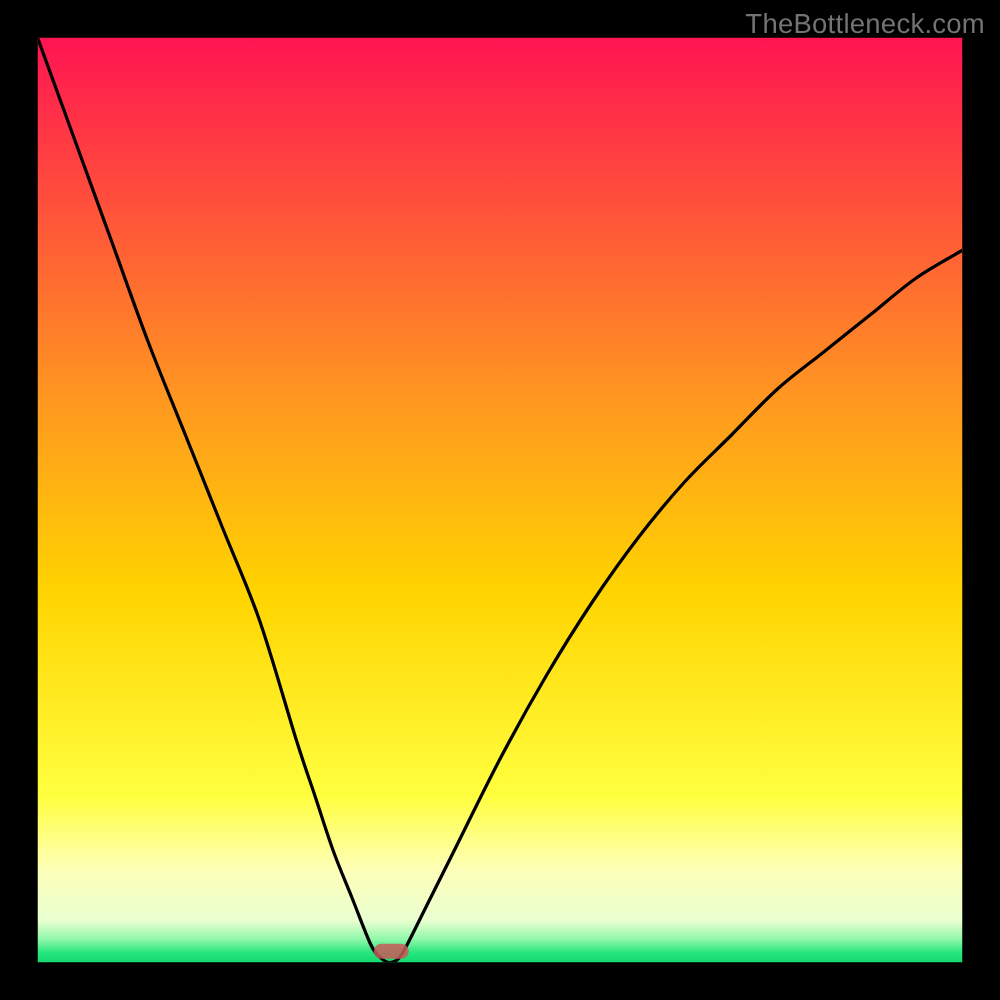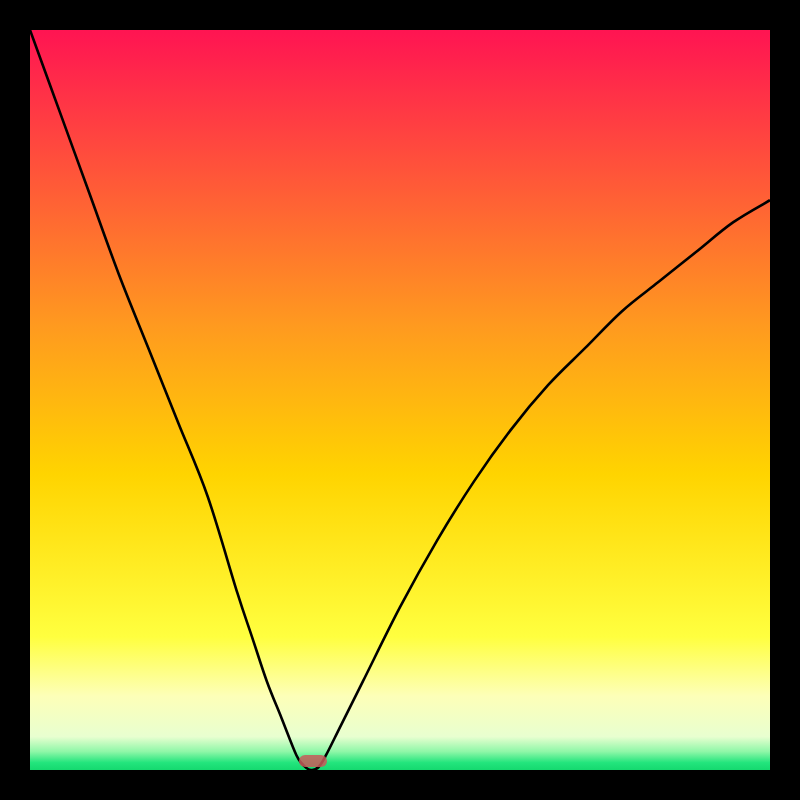--- a/index.html
+++ b/index.html
@@ -67,13 +67,14 @@
         <div class="gradient" style="top: 0px; height: 740px; background: linear-gradient(rgb(255, 20, 82) 0%, rgb(255, 154, 31) 40%, rgb(255, 212, 0) 60%, rgb(255, 255, 63) 82%, rgb(253, 255, 184) 90%, rgb(232, 255, 208) 95.5%, rgb(143, 247, 168) 97.5%, rgb(35, 229, 125) 99%, rgb(21, 217, 111) 100%);"></div>
       </div>
 
     <svg id="curve-svg" class="curve" viewBox="0 0 740 740" preserveAspectRatio="none">
       <path id="curve-path" d="M 0.00 0.00 C 4.93 13.57, 19.73 54.27, 29.60 81.40 C 39.47 108.53, 49.33 135.67, 59.20 162.80 C 69.07 189.93, 78.93 218.30, 88.80 244.20 C 98.67 270.10, 108.53 293.53, 118.40 318.20 C 128.27 342.87, 138.13 367.53, 148.00 392.20 C 157.87 416.87, 167.73 437.83, 177.60 466.20 C 187.47 494.57, 199.80 538.97, 207.20 562.40 C 214.60 585.83, 217.07 592.00, 222.00 606.80 C 226.93 621.60, 231.87 637.63, 236.80 651.20 C 241.73 664.77, 246.67 675.87, 251.60 688.20 C 256.53 700.53, 262.70 717.31, 266.40 725.20 C 270.10 733.09, 271.33 733.09, 273.80 735.56 C 276.27 738.03, 278.73 739.75, 281.20 740.00 C 283.67 740.25, 286.13 739.51, 288.60 737.04 C 291.07 734.57, 292.30 732.11, 296.00 725.20 C 299.70 718.29, 304.63 707.93, 310.80 695.60 C 316.97 683.27, 323.13 670.93, 333.00 651.20 C 342.87 631.47, 357.67 600.63, 370.00 577.20 C 382.33 553.77, 394.67 531.57, 407.00 510.60 C 419.33 489.63, 431.67 469.90, 444.00 451.40 C 456.33 432.90, 468.67 415.63, 481.00 399.60 C 493.33 383.57, 505.67 368.77, 518.00 355.20 C 530.33 341.63, 542.67 330.53, 555.00 318.20 C 567.33 305.87, 579.67 292.30, 592.00 281.20 C 604.33 270.10, 616.67 261.47, 629.00 251.60 C 641.33 241.73, 653.67 231.87, 666.00 222.00 C 678.33 212.13, 690.67 201.03, 703.00 192.40 C 715.33 183.77, 733.83 173.90, 740.00 170.20" fill="none" stroke="#000" stroke-width="2.6"></path>
     </svg>
 
     <div id="marker" class="marker" style="left: 269.42px; top: 725.49px; background: rgb(200, 90, 90); opacity: 0.85;"></div>
   </div>
 
+  <div class="watermark">TheBottleneck.com</div>
 </div>
 
 </body></html>

